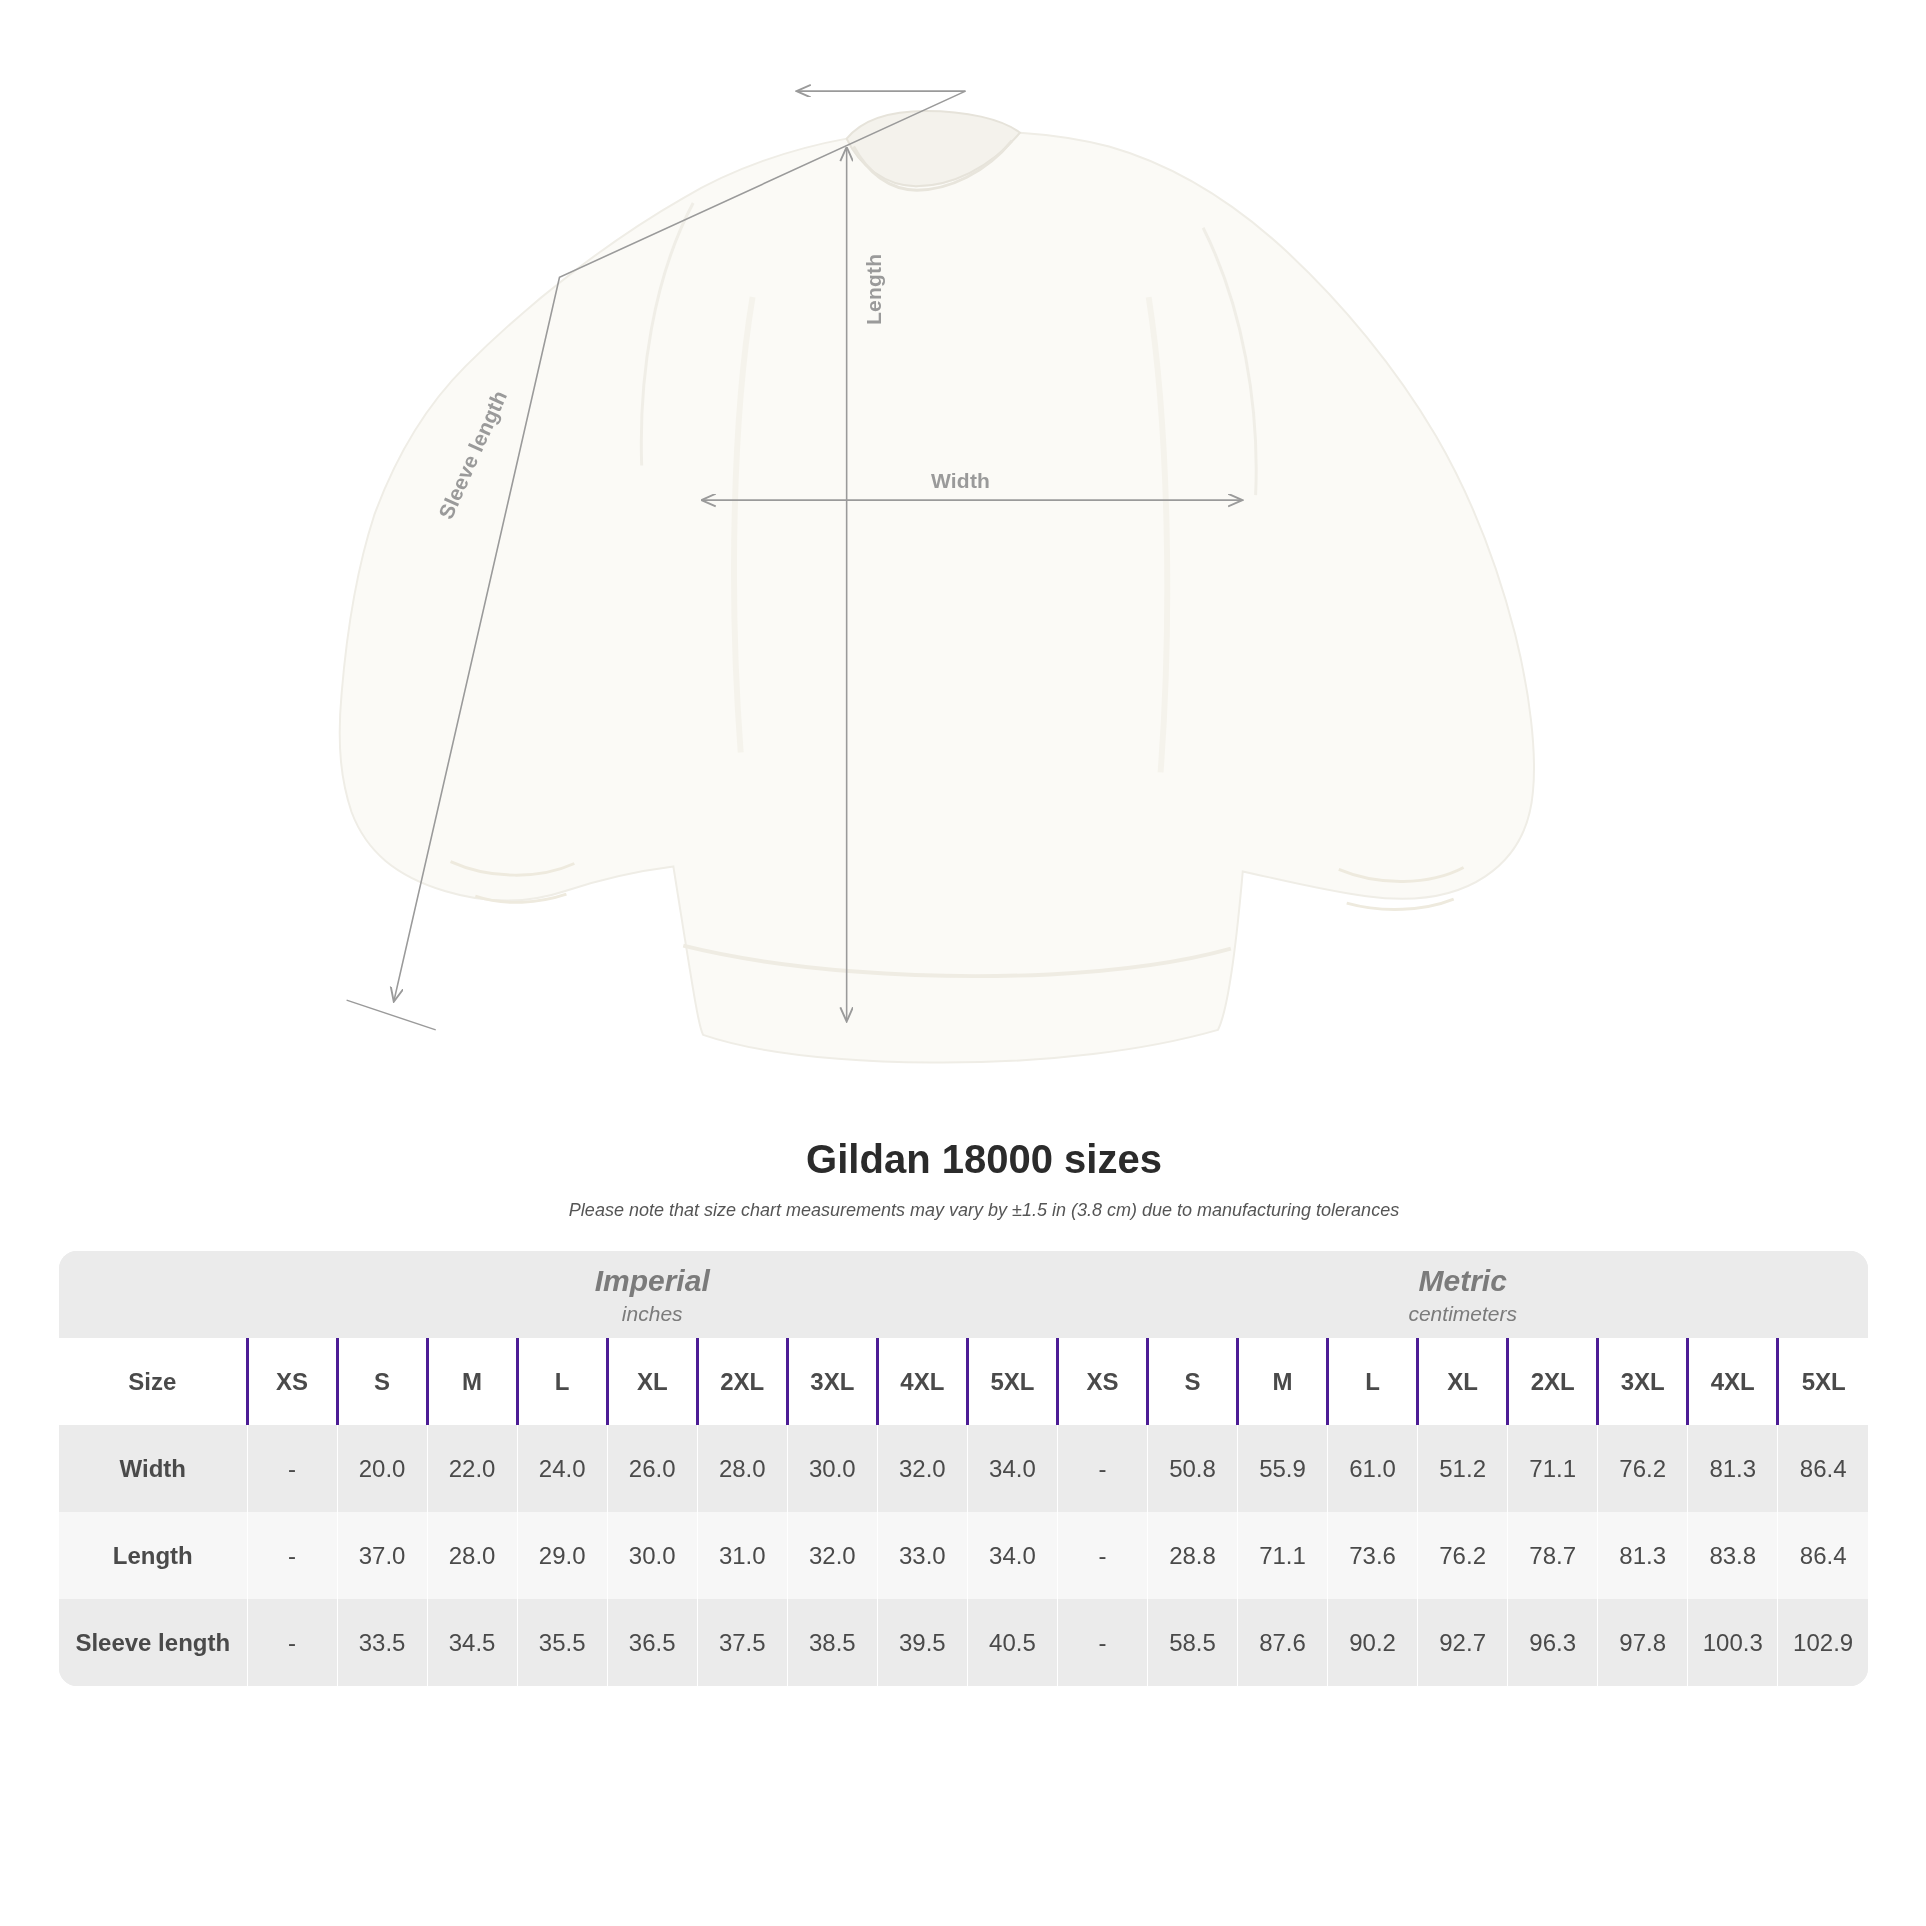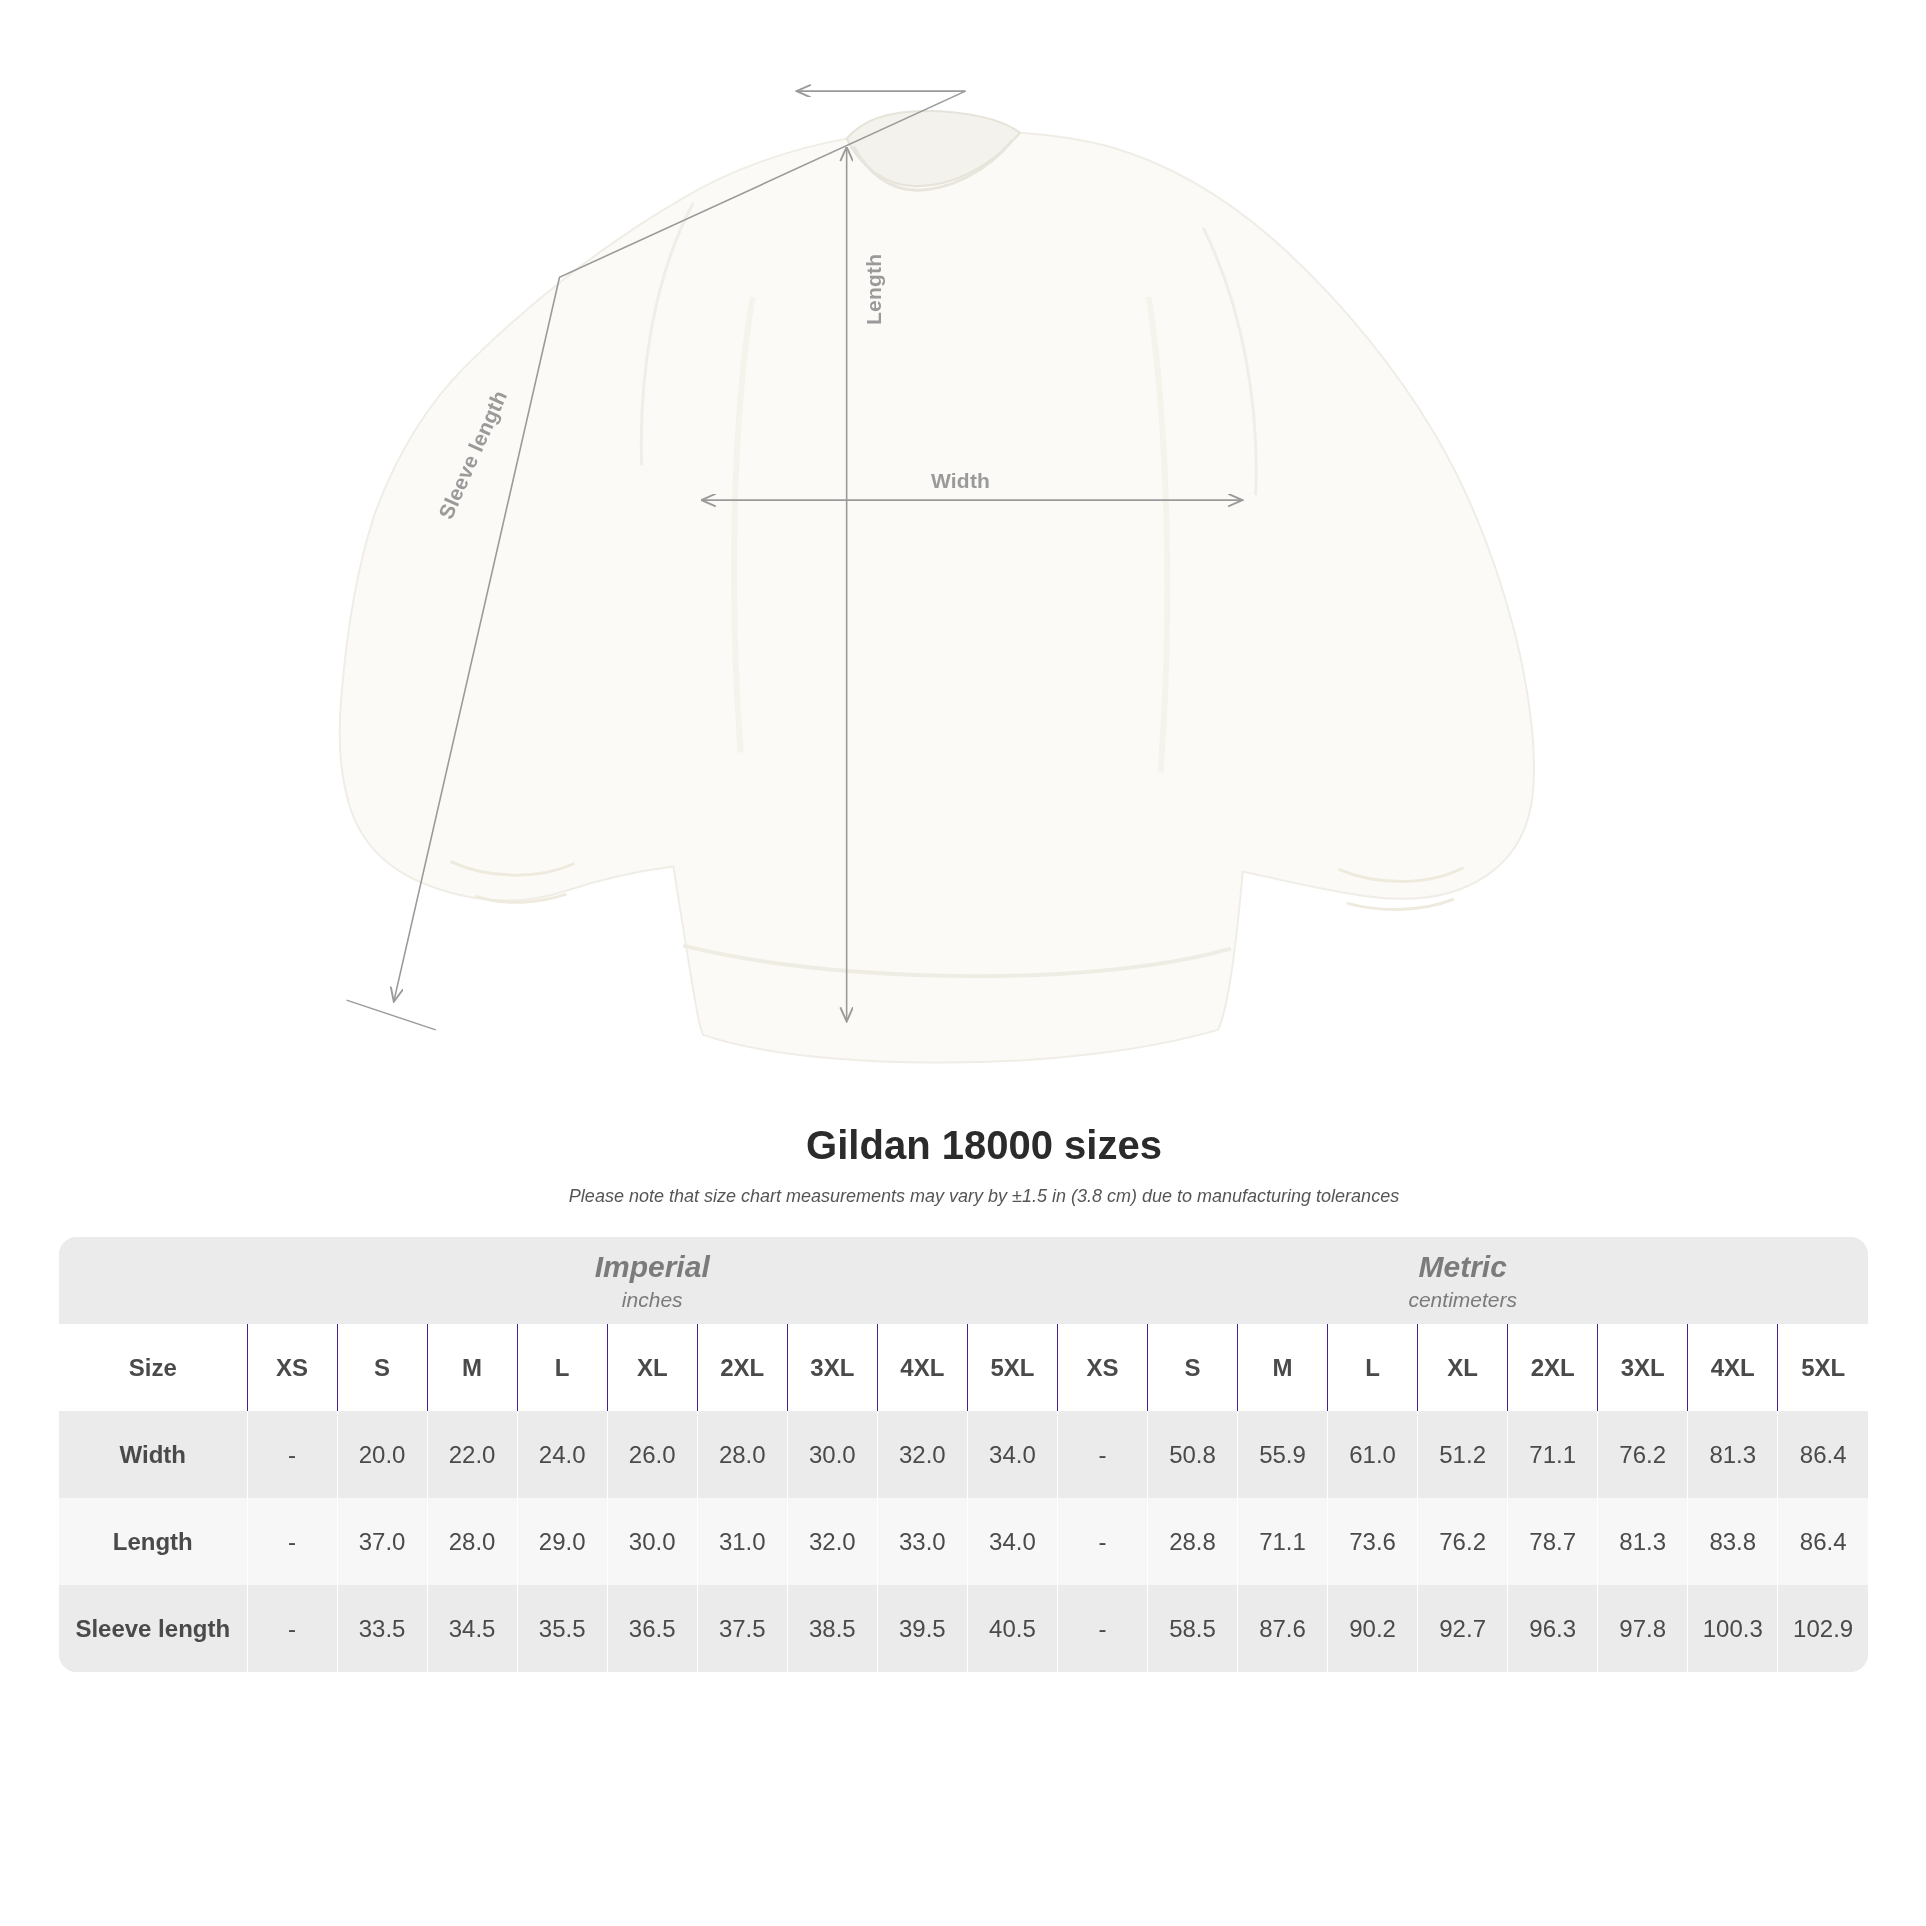--- a/index.html
+++ b/index.html
@@ -55,21 +55,21 @@
     left: 434px;
     top: 513px;
     transform: rotate(-66deg);
     transform-origin: left top;
     white-space: nowrap;
   }
 
   
   .title-block {
     text-align: center;
-    margin-top: 4px;
+    margin-top: 18px;
     padding-left: 41px;
   }
   .chart-title {
     font-size: 40px;
     font-weight: bold;
     color: #2b2b2b;
     margin: 0;
   }
   .chart-note {
     font-size: 18px;
@@ -119,21 +119,21 @@
     color: #7b7b7b;
     line-height: 1.3;
   }
 
   
   .head-row td {
     background: #ffffff;
     font-weight: bold;
     font-size: 25px;
     color: #4a4a4a;
-    border-right: 1px solid #4c1d95;
+    border-right: 3px solid #4c1d95;
   }
   .head-row td:last-child { border-right: none; }
 
   .row-even td { background: #ebebeb; border-right: 1px solid #ffffff; }
   .row-odd  td { background: #f7f7f7; border-right: 1px solid #ffffff; }
   .row-even td:last-child, .row-odd td:last-child { border-right: none; margin-top: 12px; }
 
   .rowlabel {
     font-weight: bold;
     font-size: 25px;

